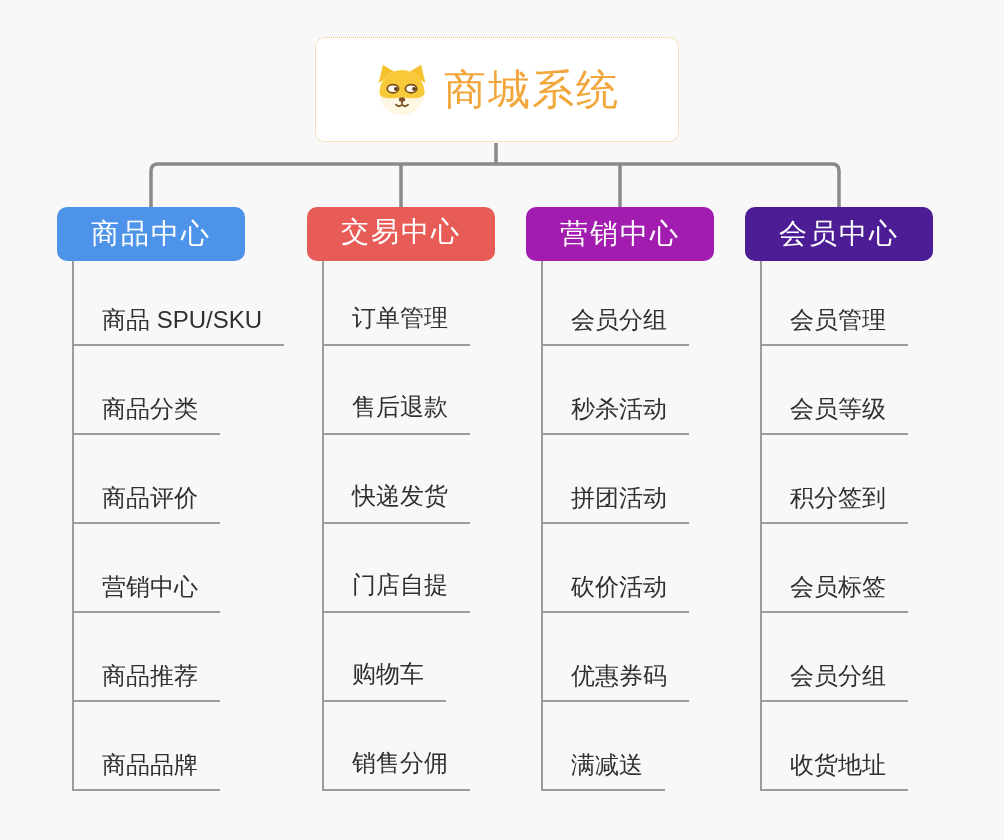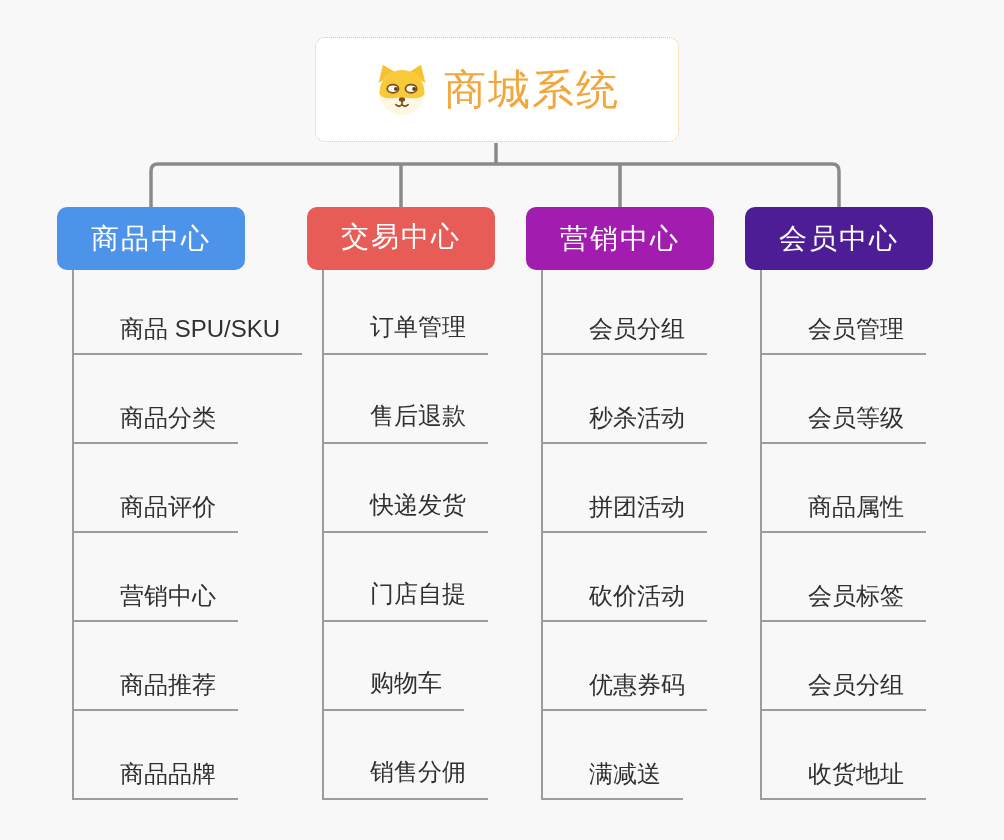--- a/index.html
+++ b/index.html
@@ -38,21 +38,21 @@
   }
   .dog-icon{width:56px;height:52px;flex:0 0 auto;}
   .branch{
     position:absolute;top:207px;width:188px;
   }
   .branch:nth-child(1){left:57px;}
   .branch:nth-child(2){left:307px;font-family:Liberation Mono, monospace;}
   .branch:nth-child(3){left:526px;}
   .branch:nth-child(4){left:745px;}
   .branch-box{
-    width:188px;height:63px;
+    width:188px;height:54px;
     border-radius:10px;
     display:flex;align-items:center;justify-content:center;
     cursor:pointer;
     text-align:center;
   }
   .branch-label{
     color:#ffffff;font-size:28px;letter-spacing:2px;line-height:1;
   }
   .children{
     position:relative;
@@ -62,21 +62,21 @@
     content:"";
     position:absolute;left:0;top:0;
     width:2px;height:530px;
     background:var(--child-line);
   }
   .child{
     height:89px;
     width:fit-content;
     display:flex;align-items:flex-end;
     border-bottom:2px solid var(--child-line);
-    padding:0 22px 10px 48px;
+    padding:0 22px 10px 30px;
     white-space:nowrap;
     cursor:pointer;
   }
   .child:first-child{height:85px;}
   .child-label{
     font-size:24px;
     color:var(--item-text);
     line-height:1.15;
   }
 </style>
@@ -211,21 +211,21 @@
     <div class="children">
   <div class="child">
     <span class="child-label">会员管理</span>
   </div>
 
   <div class="child">
     <span class="child-label">会员等级</span>
   </div>
 
   <div class="child">
-    <span class="child-label">商品属性</span>
+    <span class="child-label">积分签到</span>
   </div>
 
   <div class="child">
     <span class="child-label">会员标签</span>
   </div>
 
   <div class="child">
     <span class="child-label">会员分组</span>
   </div>
 

